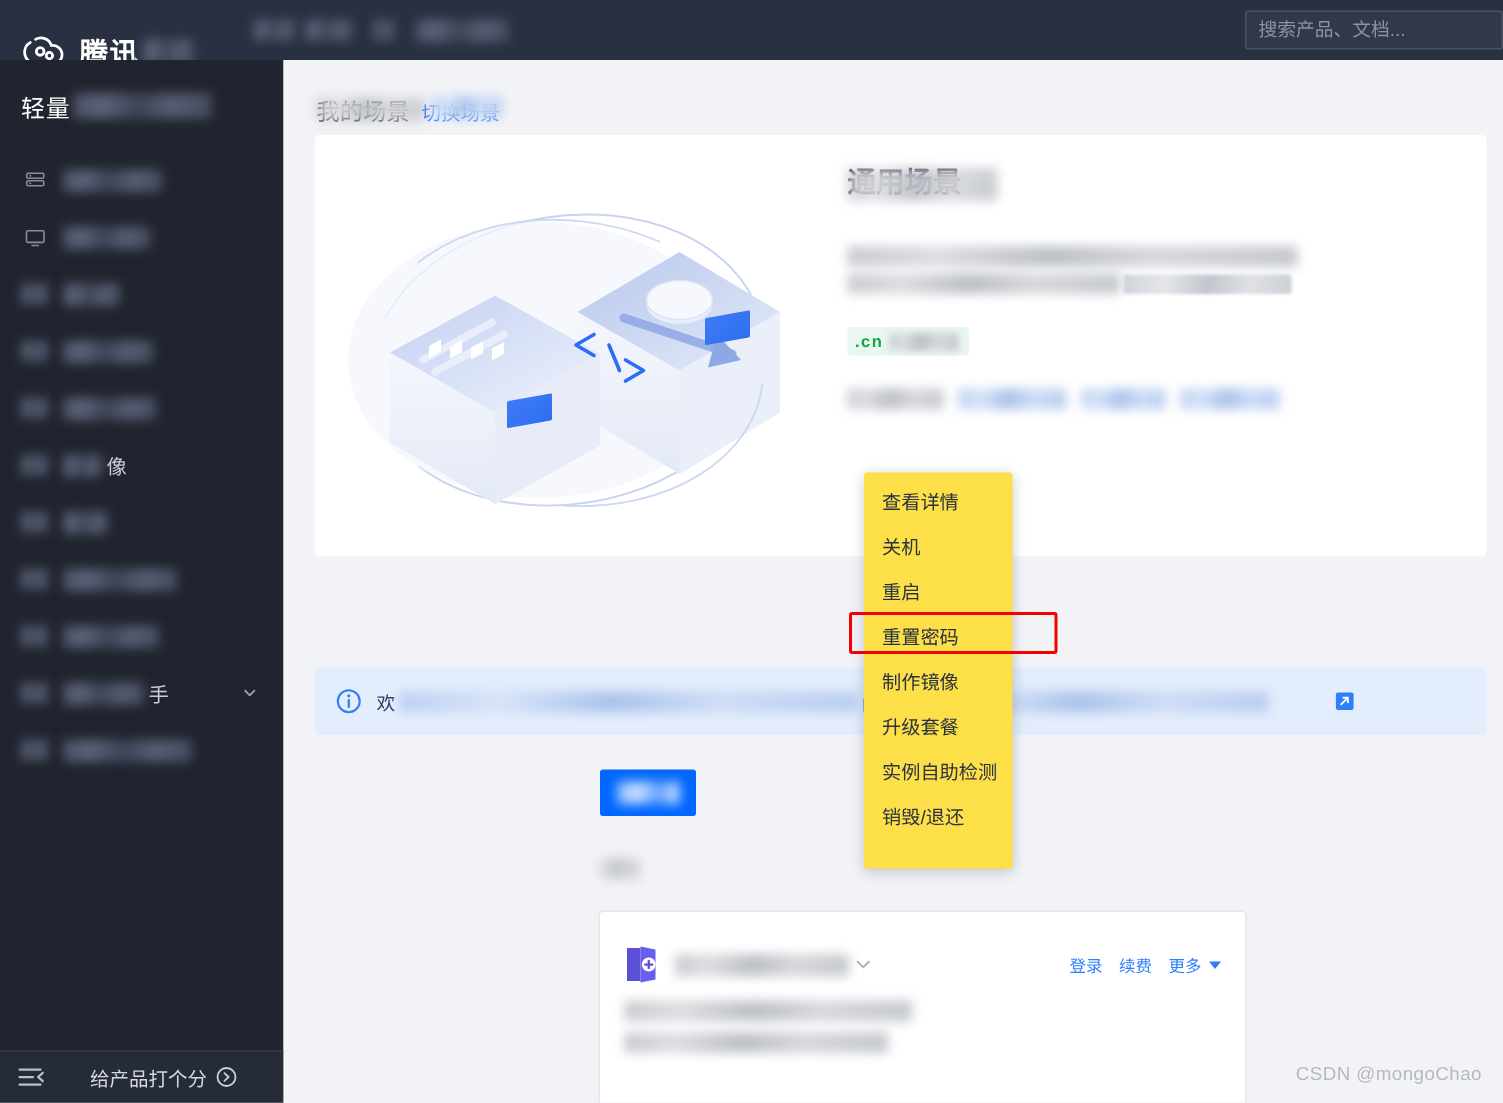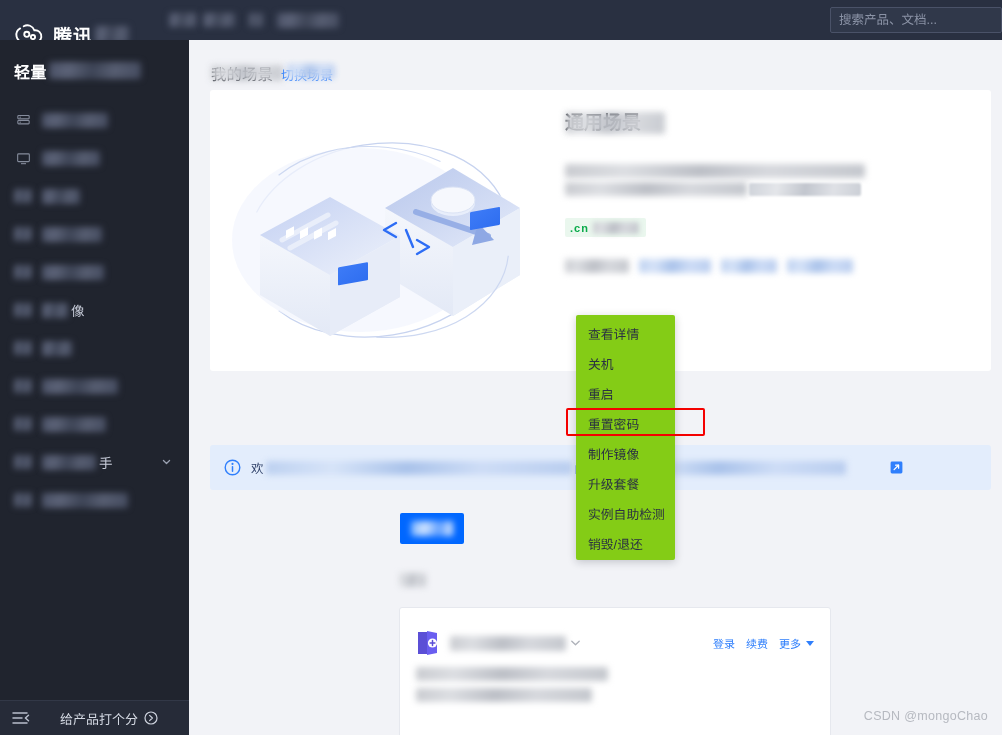--- a/index.html
+++ b/index.html
@@ -30,21 +30,21 @@
                 display:flex; align-items:center; padding:0 8px; }
   #search-input { flex:1; background:transparent; border:0; outline:0;
                   color:#9aa2b4; font-size:12.5px;
                   font-family:"Liberation Sans",sans-serif; }
   #search-input::placeholder { color:#8b93a6; }
 
   
   #sidebar { position:absolute; left:0; top:40px; width:189px; height:695px;
              background:#20242e; }
   #side-title { height:61px; display:flex; align-items:center; padding:0 14px; }
-  #side-title-text { color:#fff; font-size:16px; font-weight:700; letter-spacing:.5px; }
+  #side-title-text { color:#fff; font-size:16px; font-weight:400; letter-spacing:.5px; }
   .side-item { height:38px; display:flex; align-items:center; padding:0 0 0 14px;
                color:#b5bbc9; font-size:13.5px; position:relative; cursor:pointer; }
   .side-item.active { background:#0061ff; color:#fff; height:39px; }
   .side-ico { width:18px; height:18px; flex:0 0 18px; margin-right:10px;
               display:flex; align-items:center; justify-content:center; }
   .side-lbl { white-space:nowrap; }
   .side-chev { position:absolute; right:18px; top:50%; transform:translateY(-50%);
                width:9px; height:9px; }
   #side-bottom { position:absolute; left:0; bottom:0; width:189px; height:35px;
                  background:#262b38; border-top:1px solid #323847;
@@ -107,23 +107,23 @@
   #more-caret { width:0; height:0; border-left:4.5px solid transparent;
                 border-right:4.5px solid transparent; border-top:5.5px solid #2f7ffc;
                 margin-left:-6px; }
   #card-detail { padding:6px 16px 0 16px; }
   #card-foot { position:absolute; left:0; bottom:18px; width:100%;
                display:flex; align-items:center; padding:0 16px; }
   #status { display:flex; align-items:center; font-size:12.5px; color:#3c4354; }
 
   
   #ctx-menu { position:absolute; left:576px; top:315px; width:99px;
-              background:#84cc16; border-radius:2px;
+              background:#fde047; border-radius:2px;
               box-shadow:0 2px 9px rgba(22,28,45,.22); z-index:40;
-              padding:5px 0 0 0; }
+              padding:5px 0 19px 0; }
   .ctx-item { height:30px; line-height:30px; padding-left:12px; font-size:12.8px;
               color:#2b3242; cursor:pointer; white-space:nowrap; }
   #red-box { position:absolute; left:566px; top:408px; width:139px; height:28px;
              border:2.5px solid #f40000; border-radius:2px; z-index:60;
              pointer-events:none; }
 
   #watermark { position:absolute; right:14px; bottom:12px; font-size:12.5px;
                color:#b6b9c0; letter-spacing:.3px; z-index:70; }
 </style>
 </head>

